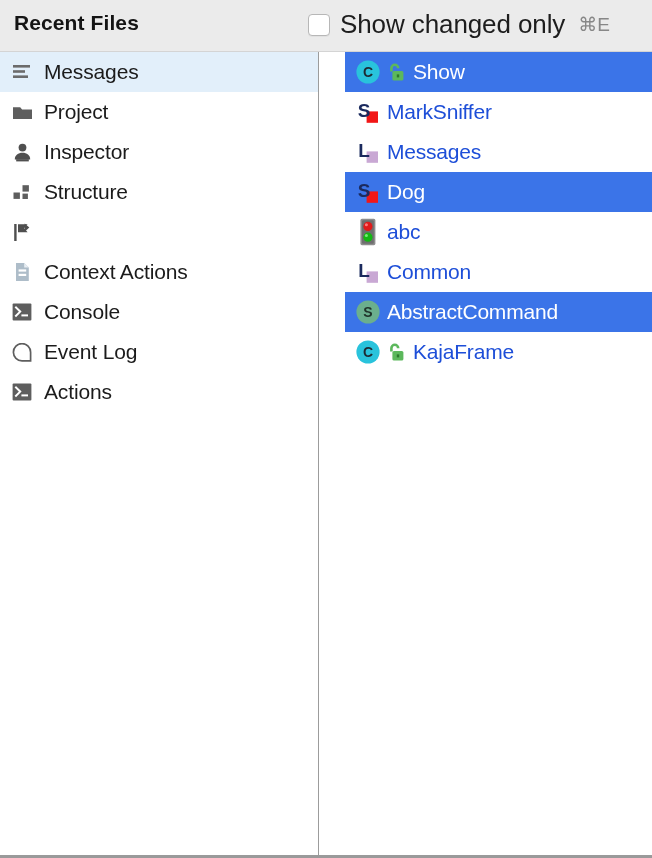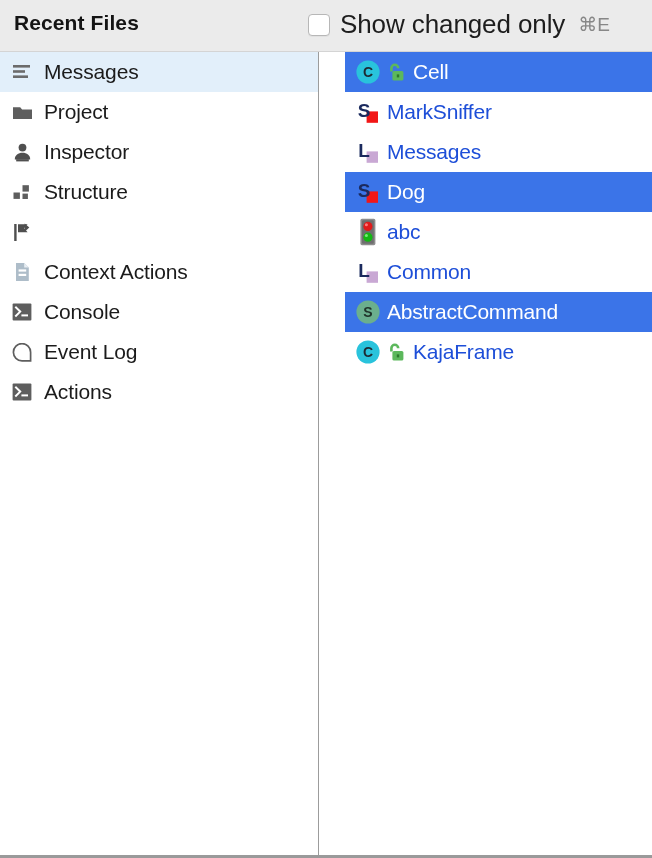--- a/index.html
+++ b/index.html
@@ -263,21 +263,21 @@
             <text x="13" y="17.8" text-anchor="middle" font-family="Liberation Sans, sans-serif" font-size="14" font-weight="bold" fill="#1d2a33">C</text>
           </svg>
         </span>
         <span class="lock-slot">
           <svg width="19" height="20" viewBox="0 0 19 20">
             <path d="M4.4 9.4V6.2a3.4 3.4 0 0 1 6.8 0" fill="none" stroke="#5CB85C" stroke-width="2.6"></path>
             <rect x="5.4" y="9" width="11" height="9.6" rx="1.6" fill="#5CB85C"></rect>
             <rect x="9.8" y="12.4" width="2.4" height="3" fill="#2c7a2c"></rect>
           </svg>
         </span>
-        <span class="file-label">Cell</span>
+        <span class="file-label">Show</span>
       </div>
       <div class="file-row">
         <span class="fic">
           <svg width="26" height="26" viewBox="0 0 26 26">
             <rect x="11.6" y="12.4" width="11.4" height="11.4" fill="#F21616"></rect>
             <text x="9" y="18" text-anchor="middle" font-family="Liberation Sans, sans-serif" font-size="19" font-weight="bold" fill="#1B2A5E">S</text>
           </svg>
         </span>
         <span class="file-label">MarkSniffer</span>
       </div>

